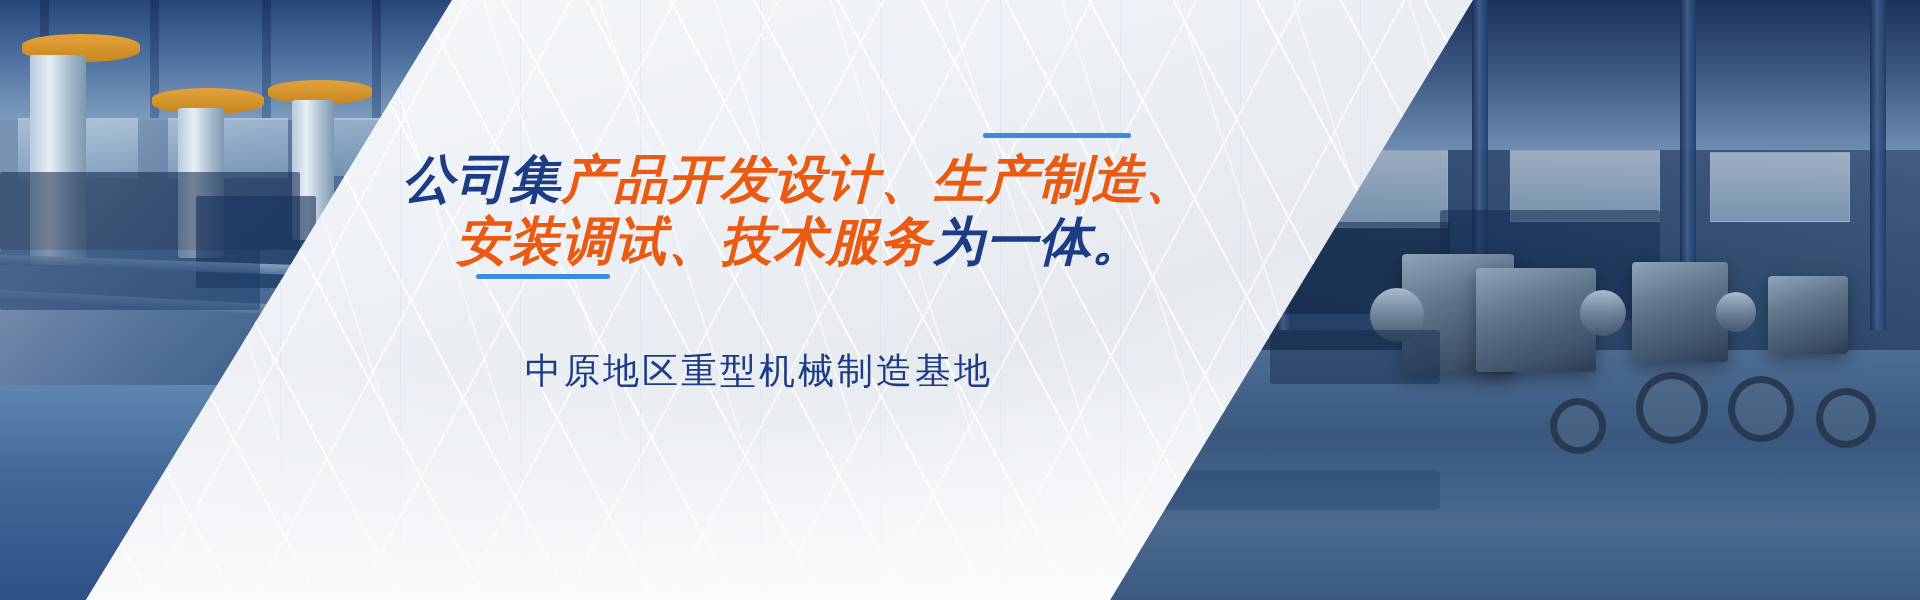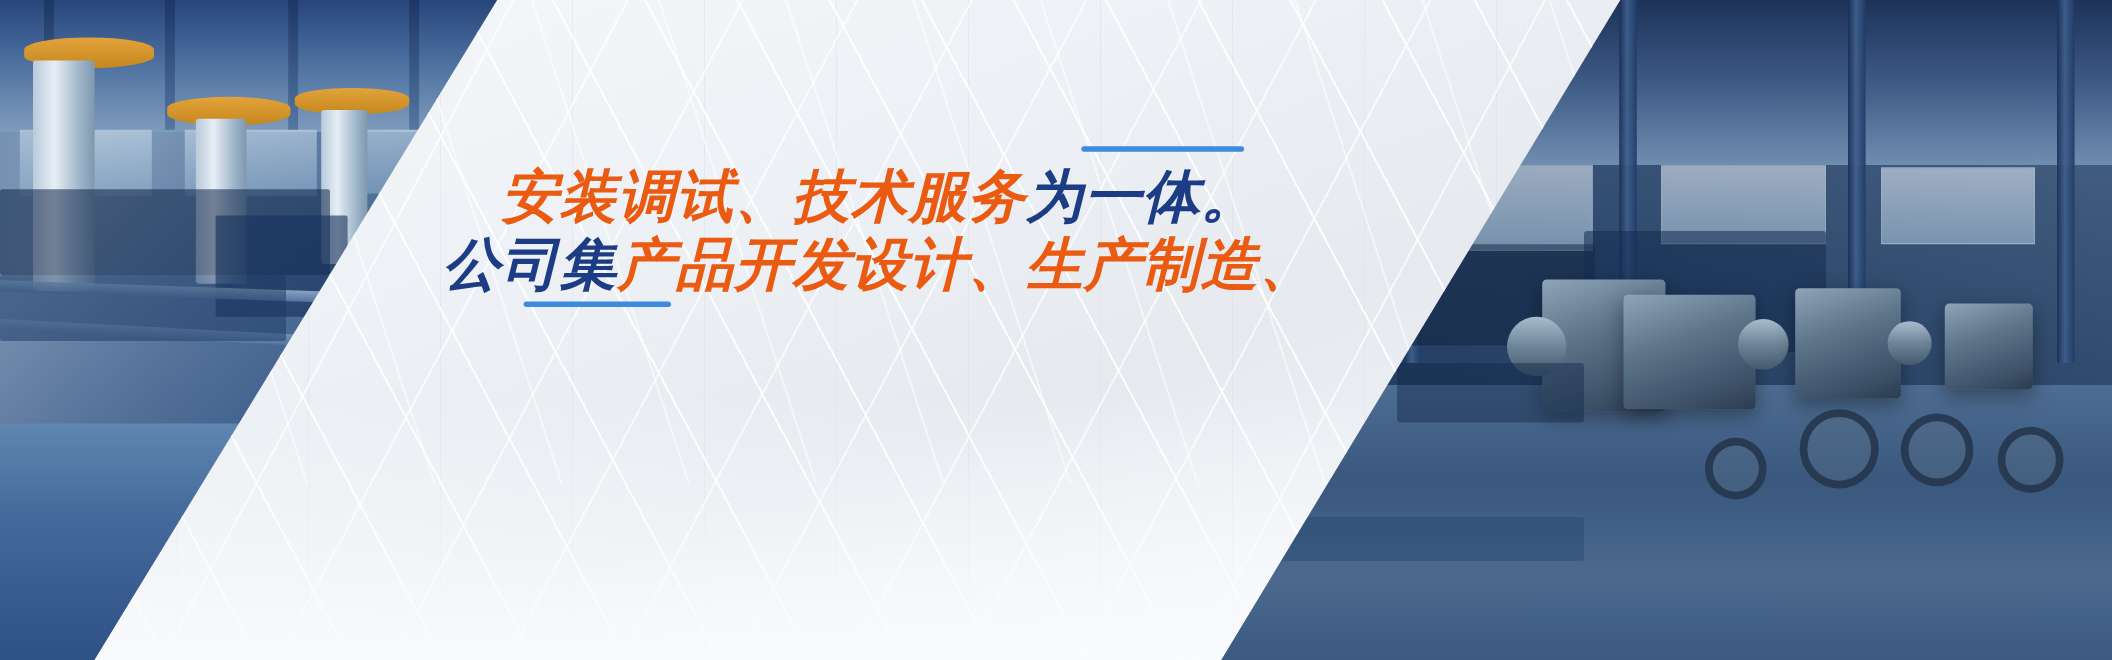--- a/index.html
+++ b/index.html
@@ -271,24 +271,25 @@
     <div class="panel-lines2"></div>
     <div class="panel-fade-bottom"></div>
   </div>
 
   <div class="content">
 
     <div class="rule rule-top"></div>
 
     <div class="headline">
       <span class="ln">
+        <span class="h-navy">公司集</span><span class="h-orange">产品开发设计、生产制造、</span>
+      </span>
+      <span class="ln">
         <span class="h-orange">安装调试、技术服务</span><span class="h-navy">为一体。</span>
       </span>
-      <span class="ln">
-        <span class="h-navy">公司集</span><span class="h-orange">产品开发设计、生产制造、</span>
-      </span>
     </div>
 
     <div class="rule rule-bottom"></div>
 
+    <div class="subtitle">中原地区重型机械制造基地</div>
 
   </div>
 </div>
 
 </body></html>

